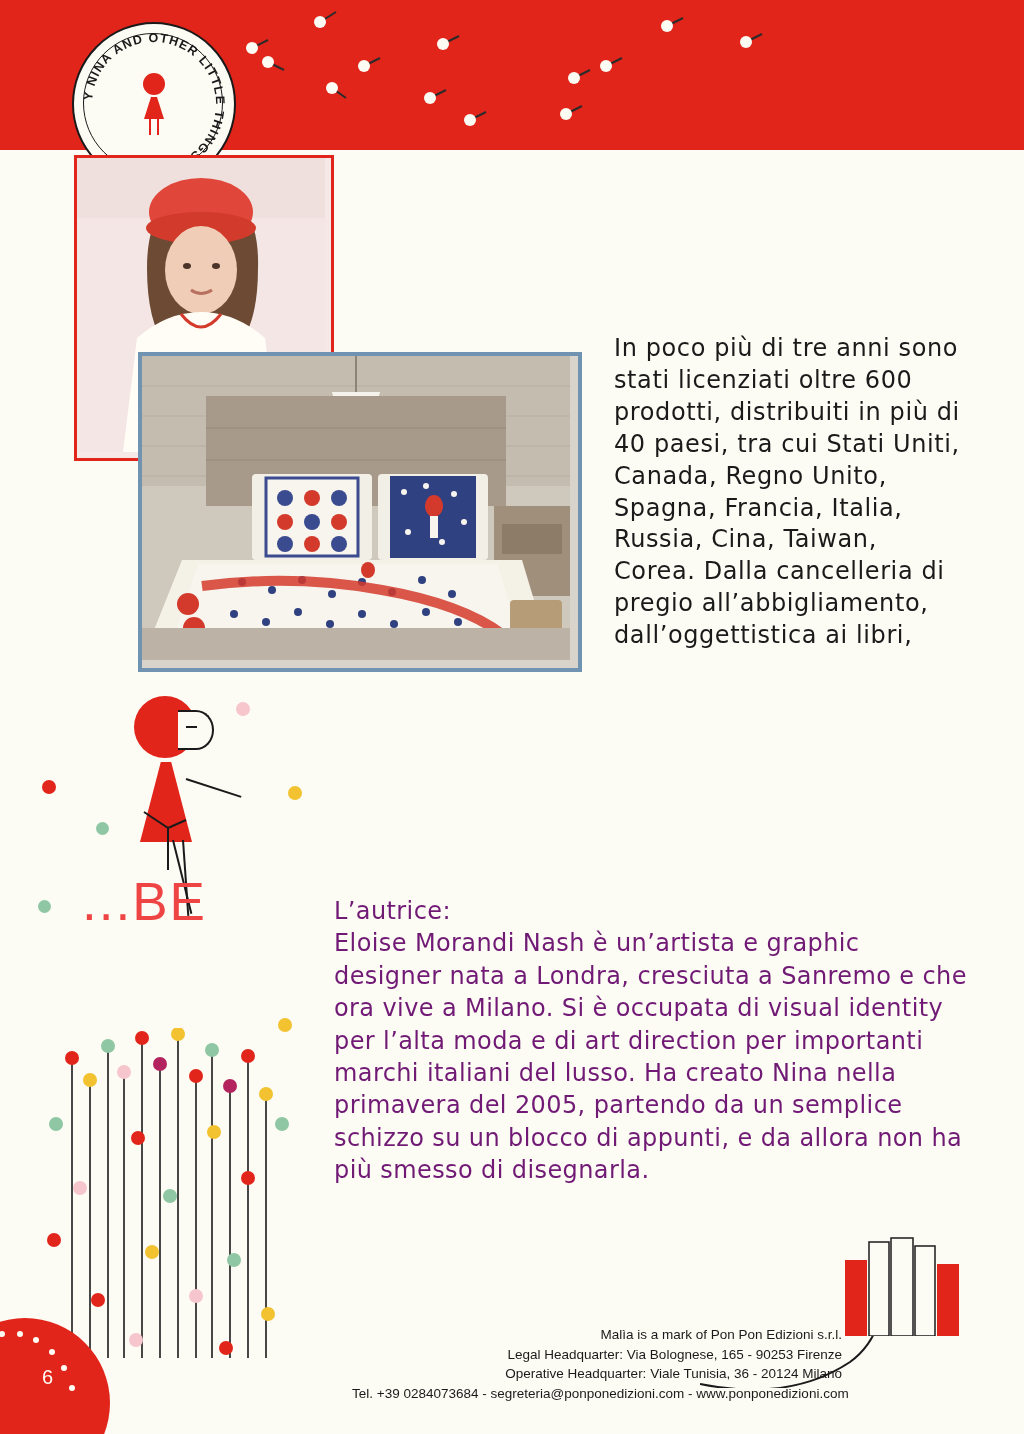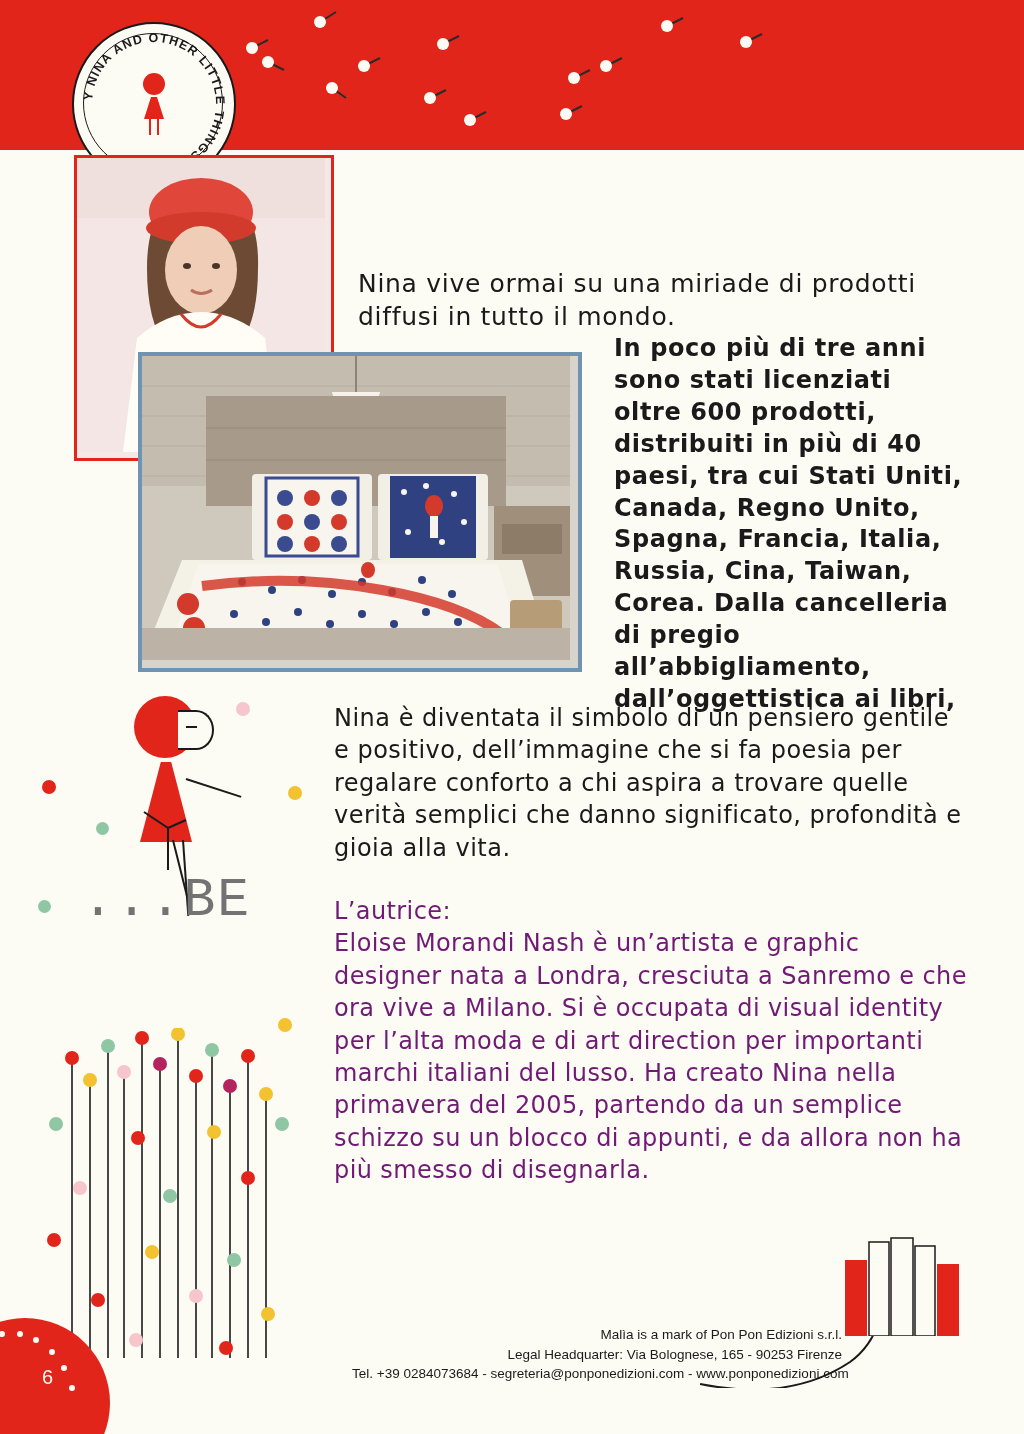--- a/index.html
+++ b/index.html
@@ -47,38 +47,38 @@
     border:4px solid #6f93b0;background:#d9d4cb;overflow:hidden;
   }
 
   
   .headline{
     position:absolute;left:358px;top:268px;width:600px;
     font-size:25px;line-height:1.30;letter-spacing:.7px;color:#1a1a1a;
   }
   .col-right{
     position:absolute;left:614px;top:333px;width:352px;
-    font-size:24px;line-height:1.33;letter-spacing:.6px;color:#1a1a1a;font-weight:bold;
+    font-size:24px;line-height:1.33;letter-spacing:.6px;color:#1a1a1a;
   }
   .para-wide{
     position:absolute;left:334px;top:702px;width:632px;
     font-size:24px;line-height:1.35;letter-spacing:.5px;color:#1a1a1a;
   }
   .author{
     position:absolute;left:334px;top:895px;width:640px;
     font-size:24px;line-height:1.35;letter-spacing:.4px;color:#701a75;
   }
   .author .lbl{display:block;}
 
   
   .art{position:absolute;left:20px;top:680px;width:320px;height:700px;}
   .art .title{
     position:absolute;left:42px;top:196px;width:260px;
-    font-family:Liberation Mono, monospace;font-size:53px;line-height:.97;
-    letter-spacing:2px;color:#737373;font-weight:400;
+    font-family:Liberation Sans, sans-serif;font-size:53px;line-height:.97;
+    letter-spacing:2px;color:#ef4444;font-weight:400;
   }
   .art .title .l1{display:block;padding-left:20px;}
   .art .title .l2{display:block;padding-left:58px;}
   .art .title .l3{display:block;padding-left:44px;}
   .dot{position:absolute;border-radius:50%;}
 
   .girl2{position:absolute;left:100px;top:10px;width:130px;height:190px;}
   .g2-head{position:absolute;left:14px;top:6px;width:62px;height:62px;border-radius:50%;background:#e1251b;}
   .g2-face{position:absolute;left:58px;top:20px;width:34px;height:36px;border-radius:0 50% 50% 0;background:#fdfcf4;border:2px solid #1a1a1a;border-left:none;}
   .g2-eye{position:absolute;left:66px;top:36px;width:11px;height:2px;background:#1a1a1a;}
@@ -291,25 +291,23 @@
           <circle cx="62" cy="294" r="11"></circle>
       </g>
       <ellipse cx="226" cy="214" rx="7" ry="8" fill="#d33a2c"></ellipse>
 
       <rect x="368" y="244" width="52" height="44" rx="4" fill="#b79c78"></rect>
 
       <rect x="0" y="272" width="428" height="32" fill="#bcb3a6"></rect>
     </svg>
   </div>
 
-  <div class="headline">Nina vive ormai su una miriade di prodotti diffusi in tutto il mondo.</div>
 
   <div class="col-right">In poco più di tre anni sono stati licenziati oltre 600 prodotti, distribuiti in più di 40 paesi, tra cui Stati Uniti, Canada, Regno Unito, Spagna, Francia, Italia, Russia, Cina, Taiwan, Corea. Dalla cancelleria di pregio all’abbigliamento, dall’oggettistica ai libri,</div>
 
-  <div class="para-wide">Nina è diventata il simbolo di un pensiero gentile e positivo, dell’immagine che si fa poesia per regalare conforto a chi aspira a trovare quelle verità semplici che danno significato, profondità e gioia alla vita.</div>
 
   <div class="author">
     <span class="lbl">L’autrice:</span>
     <span>Eloise Morandi Nash è un’artista e graphic designer nata a Londra, cresciuta a Sanremo e che ora vive a Milano. Si è occupata di visual identity per l’alta moda e di art direction per importanti marchi italiani del lusso. Ha creato Nina nella primavera del 2005, partendo da un semplice schizzo su un blocco di appunti, e da allora non ha più smesso di disegnarla.</span>
   </div>
 
   <div class="art">
 
     <div class="girl2">
       <div class="g2-head"></div>
@@ -407,16 +405,17 @@
       <circle cx="132" cy="70" r="3"></circle>
         <circle cx="80" cy="16" r="3"></circle>
         <circle cx="62" cy="16" r="3"></circle>
     </g>
   </svg>
   <div class="pagenum">6</div>
 
   <div class="imprint">
     <div>Malìa is a mark of Pon Pon Edizioni s.r.l.</div>
     <div>Legal Headquarter: Via Bolognese, 165 - 90253 Firenze</div>
+    <div>Operative Headquarter: Viale Tunisia, 36 - 20124 Milano</div>
     <div>Tel. +39 0284073684 - segreteria@ponponedizioni.com - www.ponponedizioni.com</div>
   </div>
 
 </div>
 
 </body></html>

